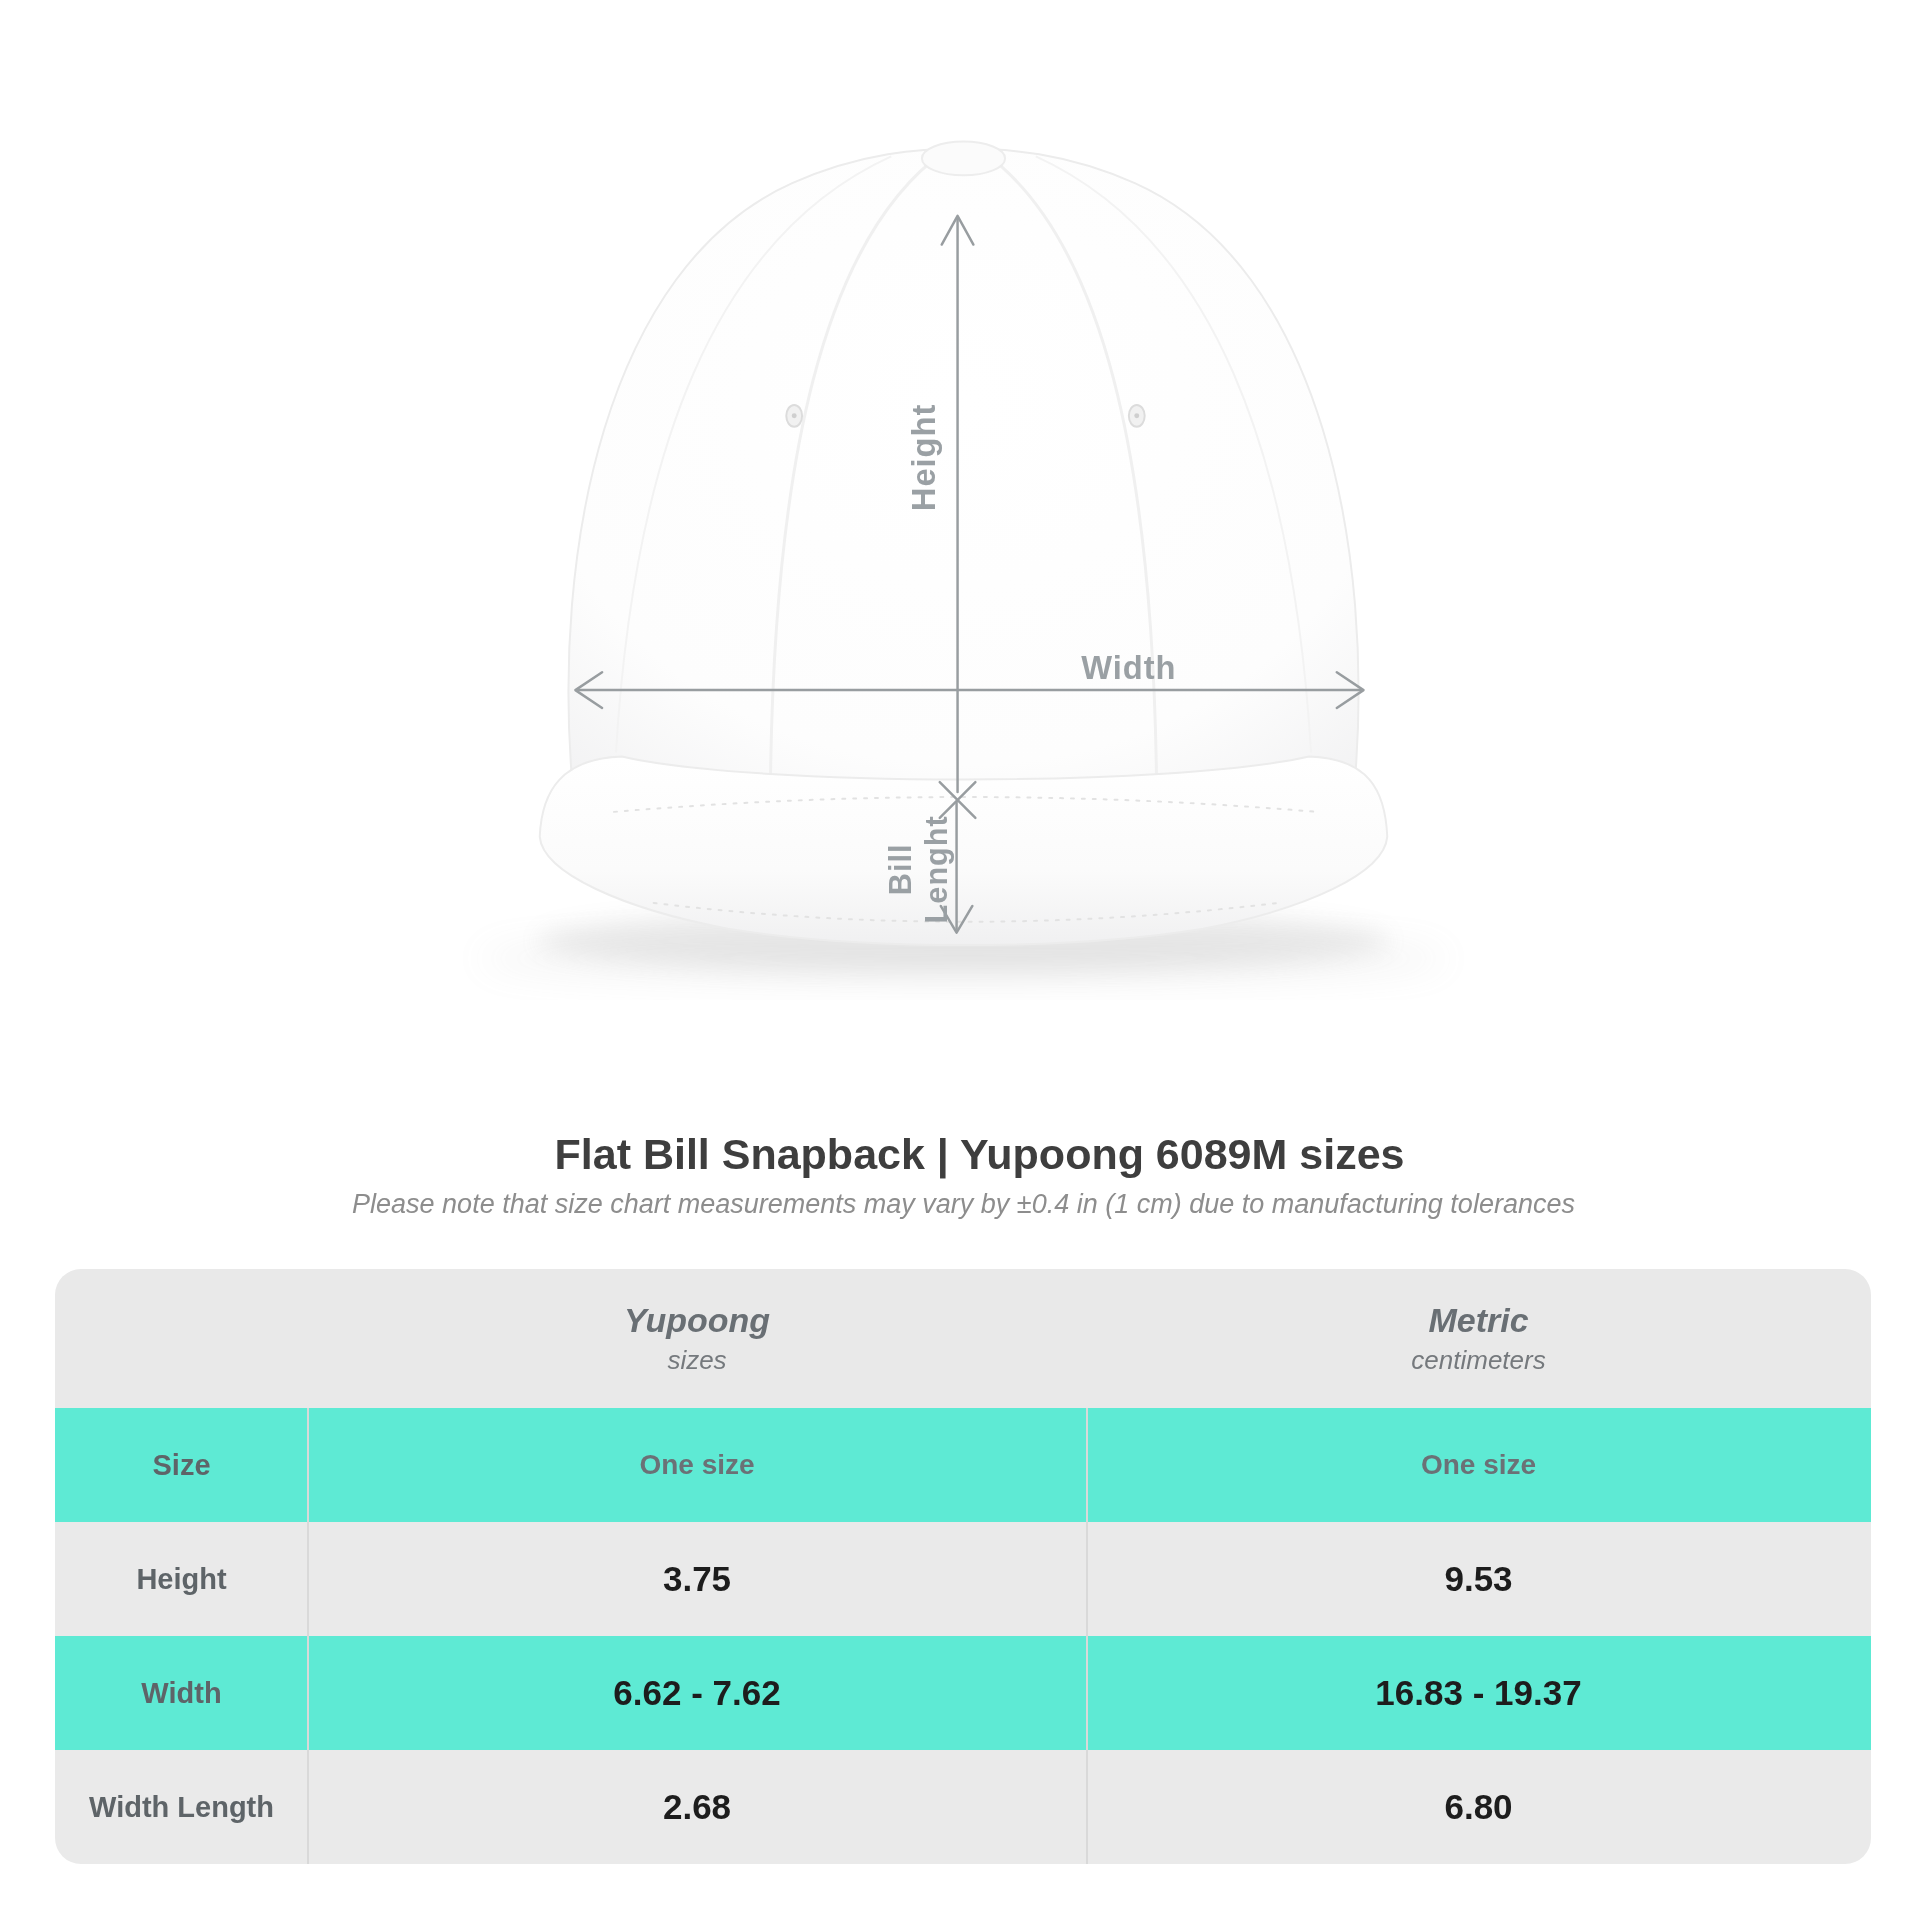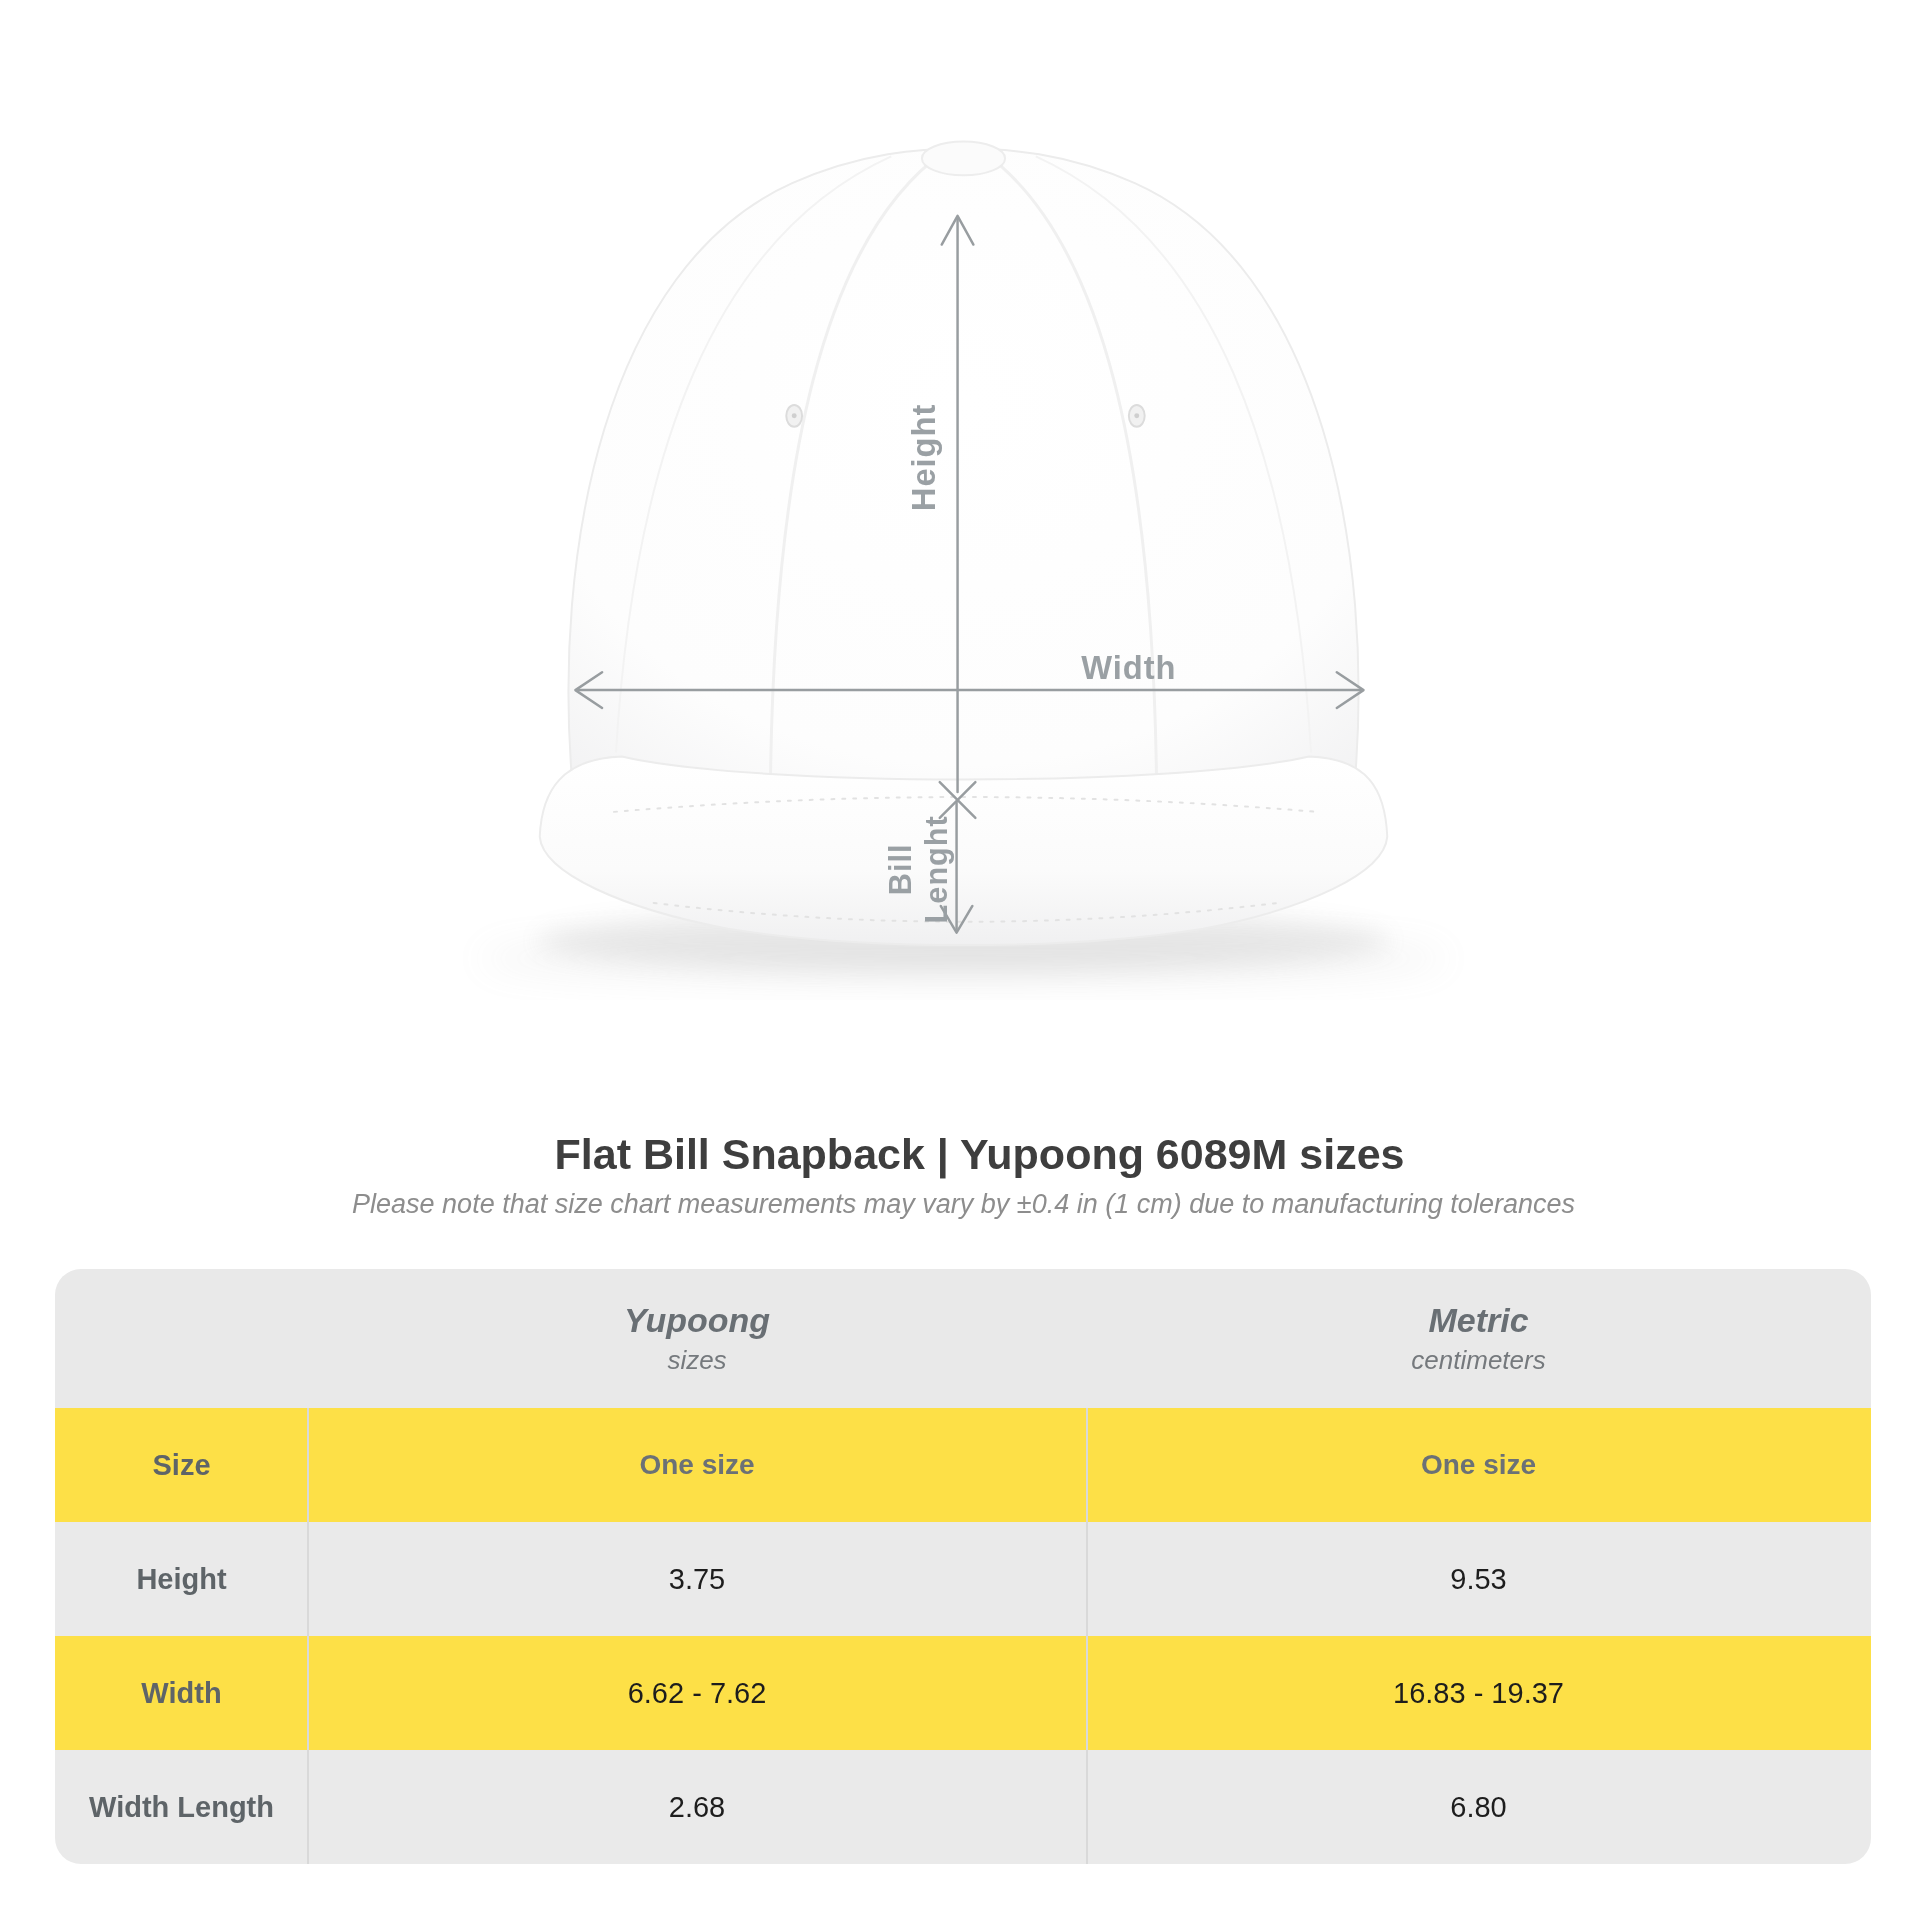--- a/index.html
+++ b/index.html
@@ -26,29 +26,29 @@
   .thead{
     height:139px;background:#e9e9e9;border-radius:26px 26px 0 0;
     display:flex;align-items:center;
   }
   .th-spacer{width:253px;}
   .th-group{text-align:center;}
   .th-group.imperial{width:778px;}
   .th-group.metric{flex:1;}
   .th-title{font-size:34px;font-weight:bold;font-style:italic;color:#696f74;}
   .th-unit{font-size:26px;font-style:italic;color:#75797d;margin-top:5px;}
-  .trow{height:114px;display:flex;align-items:center;background:#fde047;}
+  .trow{height:114px;display:flex;align-items:center;background:#5eead4;}
   .trow.alt{background:#eaeaea;}
   .trow.last{border-radius:0 0 26px 26px;}
   .cell{text-align:center;}
   .cell.label{width:253px;font-size:29px;font-weight:bold;color:#5e6468;}
   .cell.imperial{width:778px;}
   .cell.metric{flex:1;}
   .cell .onesize{font-size:28px;font-weight:bold;color:#6b7176;margin-top:18px;}
-  .cell .num{font-size:29px;font-weight:normal;color:#1d1d1d;margin-top:32px;}
+  .cell .num{font-size:35px;font-weight:bold;color:#1d1d1d;margin-top:32px;}
   .vline{position:absolute;top:139px;bottom:0;width:2px;background:#d9d9d9;}
   .vline.v1{left:252px;}
   .vline.v2{left:1031px;}
 </style>
 </head>
 <body>
 
 <div class="canvas">
 
   <svg class="hat-svg" viewBox="0 0 1946 1010" xmlns="http://www.w3.org/2000/svg">

